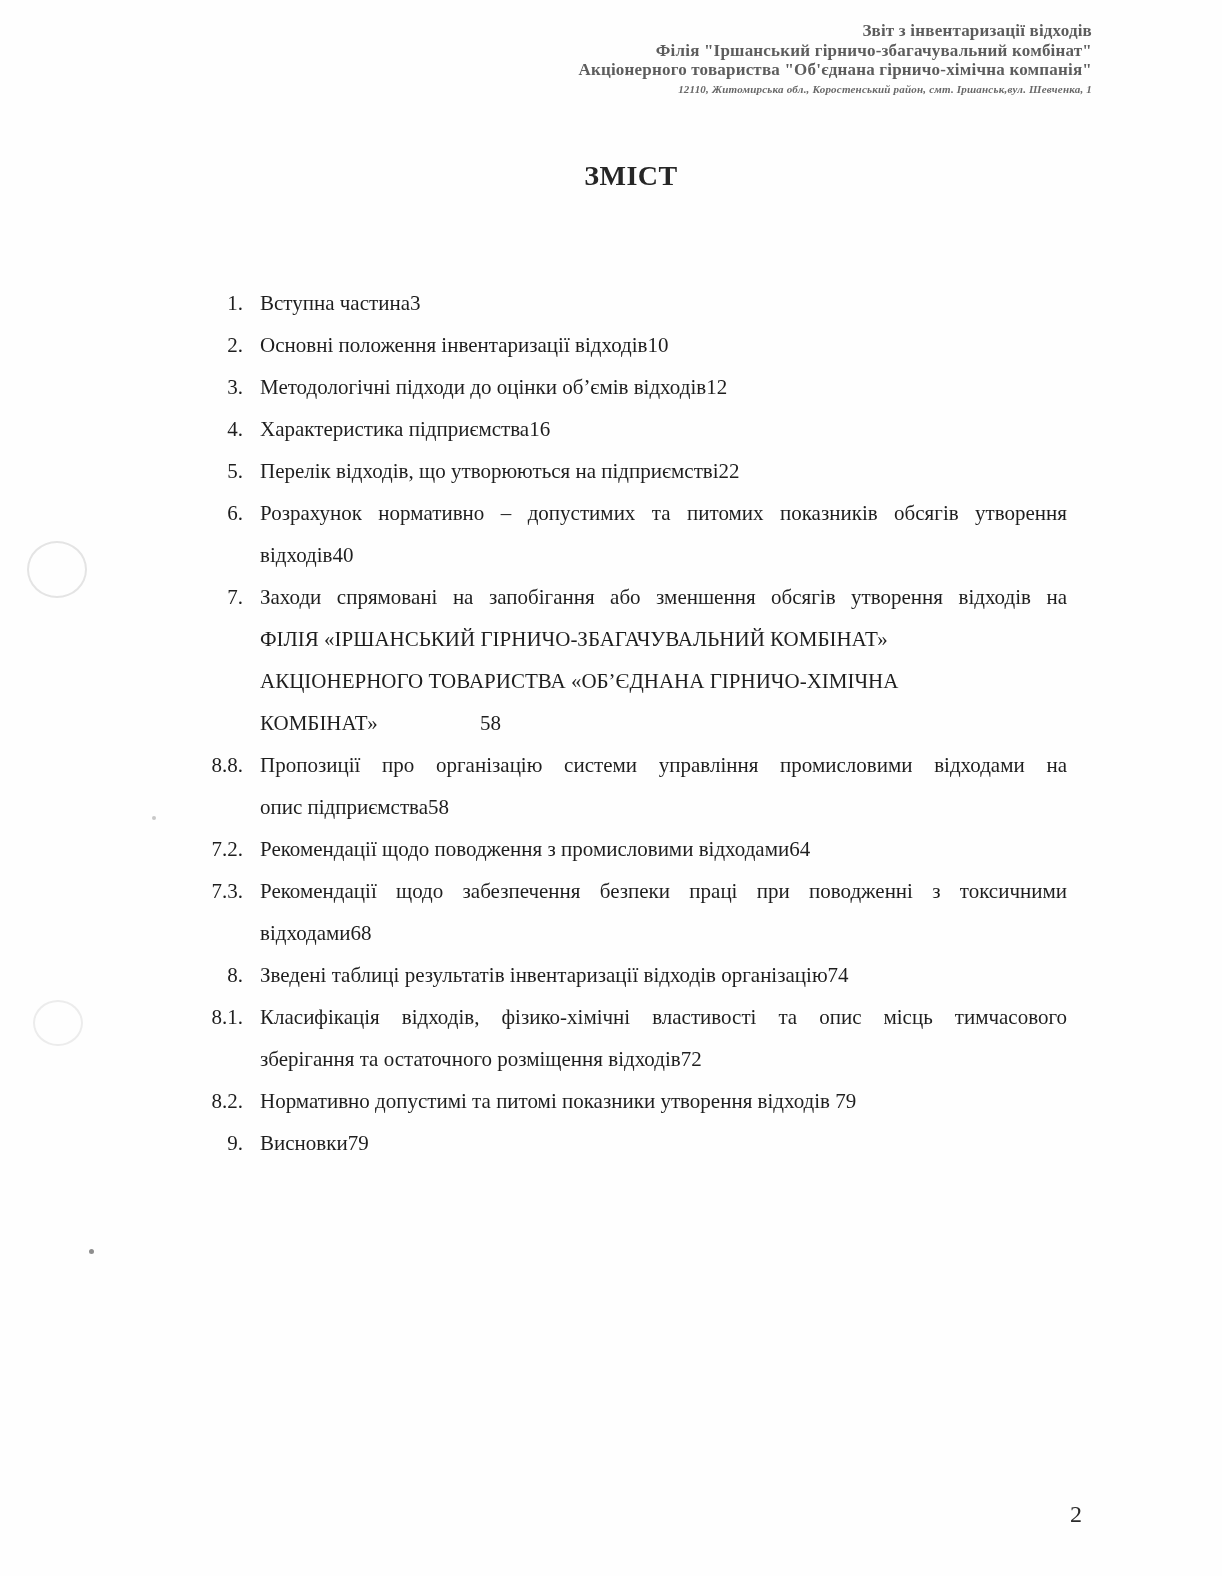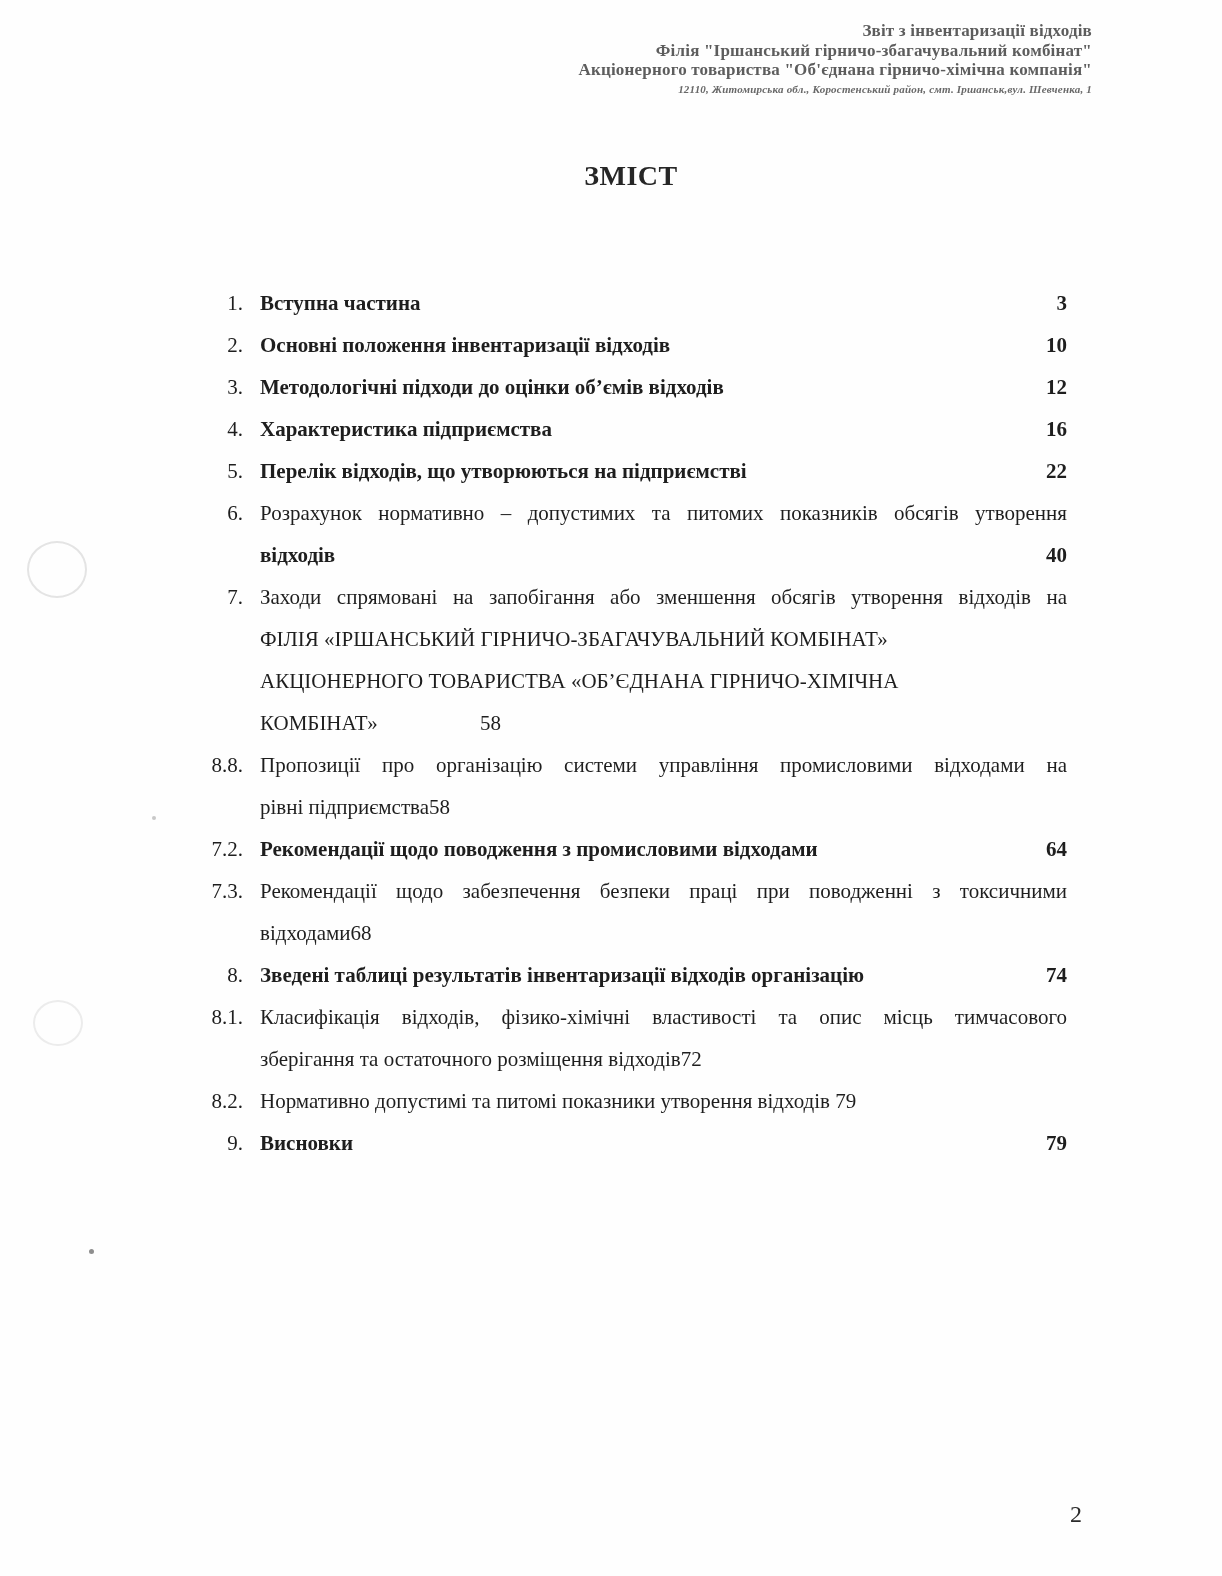--- a/index.html
+++ b/index.html
@@ -31,21 +31,21 @@
     font-size:28px;font-weight:bold;color:#262626;
     letter-spacing:.5px;
   }
   .toc{
     position:absolute;top:282px;left:193px;width:874px;
     font-size:21px;
   }
   .row{display:flex;height:42px;line-height:42px;}
   .num{flex:0 0 50px;text-align:right;white-space:nowrap;}
   .content{margin-left:17px;width:807px;white-space:nowrap;}
-  .content.flex{display:flex;justify-content:space-between;font-weight:bold;}
+  .content.flex{display:flex;justify-content:flex-start;}
   .content.just{white-space:normal;text-align:justify;text-align-last:justify;}
   .pg{white-space:nowrap;}
   .pg-inline{margin-left:97px;}
   .page-number{
     position:absolute;top:1501px;left:1070px;
     font-size:24px;color:#2b2b2b;
   }
   .punch{position:absolute;border-radius:50%;border:2px solid #e4e4e4;background:transparent;}
   .punch.p1{left:27px;top:541px;width:56px;height:53px;}
   .punch.p2{left:33px;top:1000px;width:46px;height:42px;border-color:#ececec;}
@@ -143,21 +143,21 @@
     </div>
   </div>
 
   <div class="row">
     <span class="num">8.8.</span>
     <div class="content just">Пропозиції про організацію системи управління промисловими відходами на</div>
   </div>
 
   <div class="row">
     <span class="num"></span>
-    <div class="content">рівні підприємства58</div>
+    <div class="content">опис підприємства58</div>
   </div>
 
   <div class="row">
     <span class="num">7.2.</span>
     <div class="content flex">
       <span class="t">Рекомендації щодо поводження з промисловими відходами</span>
       <span class="pg">64</span>
     </div>
   </div>
 

